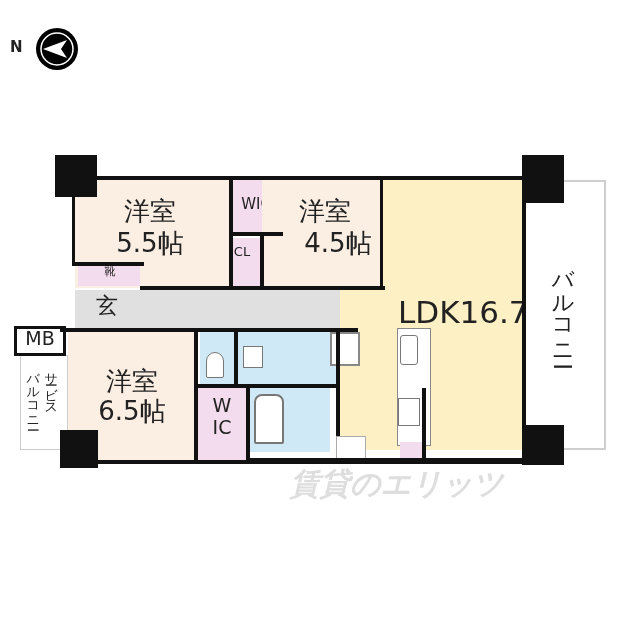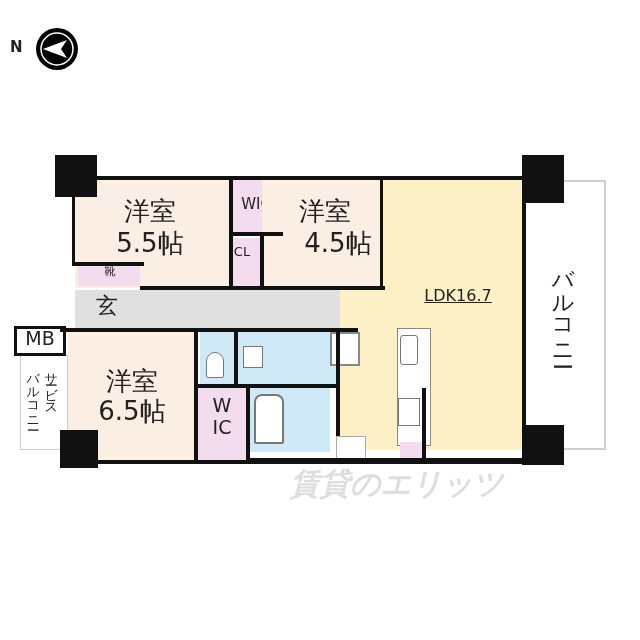--- a/index.html
+++ b/index.html
@@ -40,21 +40,21 @@
 
   <div class="room" style="left:233px;top:238px;width:30px;height:50px;background:#f4dcef;"></div>
   <div class="lbl" style="left:233px;top:245px;width:18px;font-size:13px;">CL</div>
 
   <div class="room" style="left:262px;top:180px;width:120px;height:108px;background:#fbeee2;"></div>
   <div class="lbl" style="left:285px;top:198px;width:80px;font-size:26px;">洋室</div>
   <div class="lbl" style="left:298px;top:230px;width:80px;font-size:26px;">4.5帖</div>
 
   <div class="room" style="left:380px;top:178px;width:146px;height:272px;background:#fdf0c4;"></div>
   <div class="room" style="left:340px;top:290px;width:60px;height:160px;background:#fdf0c4;"></div>
-  <div class="lbl" style="left:398px;top:288px;width:120px;font-size:16px;text-decoration:underline;">LDK16.7</div>
+  <div class="lbl" style="left:398px;top:296px;width:120px;font-size:31px;">LDK16.7</div>
 
   <div class="room" style="left:397px;top:328px;width:34px;height:118px;background:#fff;border:1px solid #888;"></div>
   <div class="room" style="left:400px;top:335px;width:18px;height:30px;border:1px solid #777;border-radius:3px;background:#fff;"></div>
   <div class="room" style="left:398px;top:398px;width:22px;height:28px;border:1px solid #777;background:#fff;"></div>
 
   <div class="room" style="left:140px;top:290px;width:200px;height:40px;background:#e0e0e0;"></div>
 
   <div class="room" style="left:75px;top:290px;width:68px;height:40px;background:#e0e0e0;"></div>
   <div class="lbl" style="left:92px;top:294px;width:30px;font-size:22px;">玄</div>
   <div class="room" style="left:78px;top:264px;width:62px;height:22px;background:#f4dcef;"></div>

